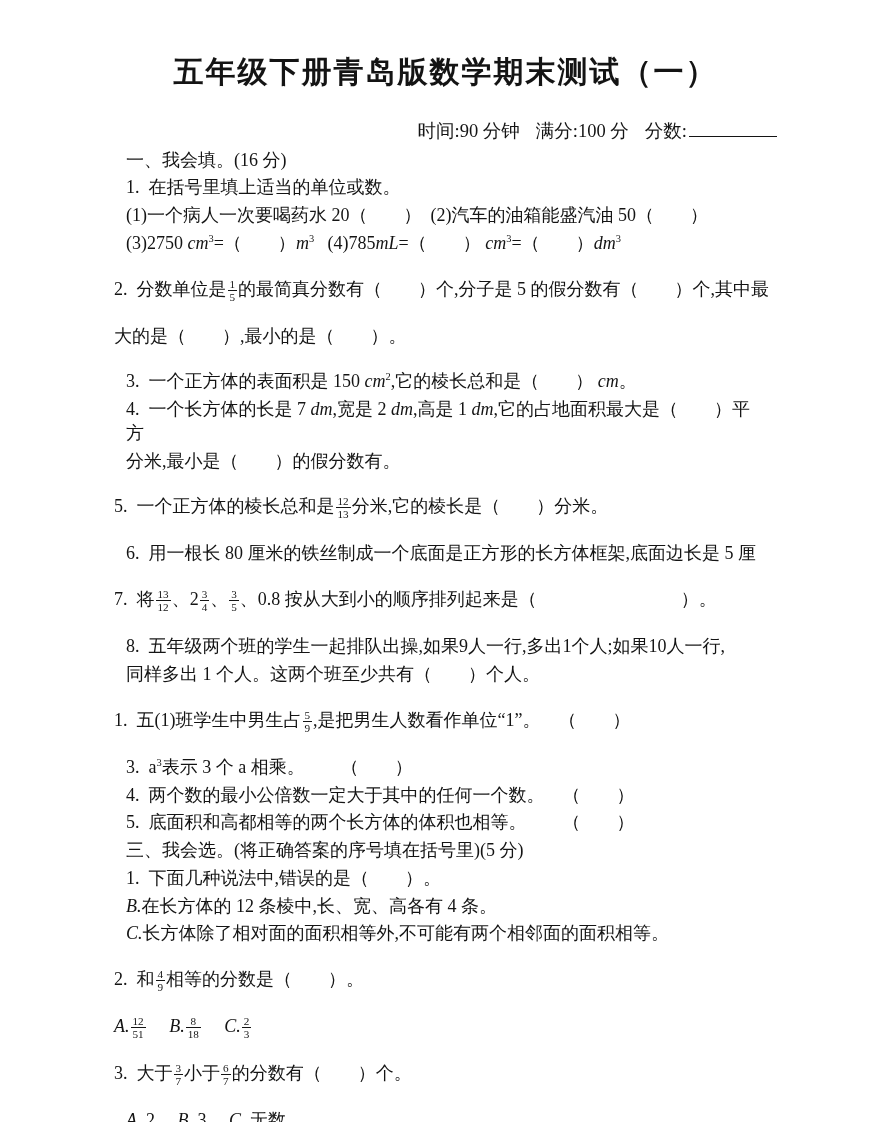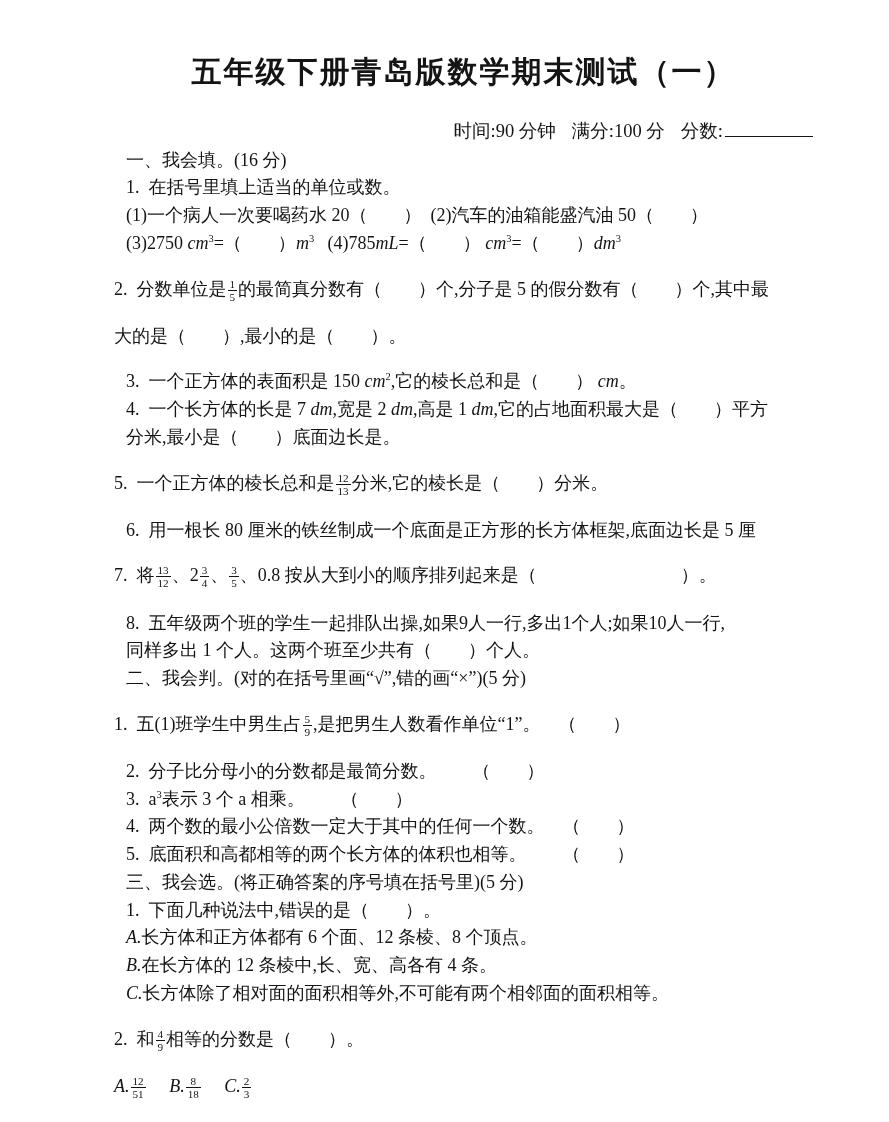--- a/index.html
+++ b/index.html
@@ -1,21 +1,21 @@
 <!DOCTYPE html>
 <html><head>
 <meta charset="utf-8">
 <style>
   html,body{margin:0;padding:0;background:#ffffff;}
   .page{
     position:relative;
     width:889px;height:1122px;
     box-sizing:border-box;
     margin:0 auto;
-    padding:52px 76px 0 114px;
+    padding:52px 112px 0 114px;
     background:#ffffff;
     color:#141414;
     font-family:"Liberation Serif","DejaVu Serif",serif;
     font-size:18px;
     overflow:hidden;
   }
   .title{
     text-align:center;
     font-size:30px;
     font-weight:700;
@@ -68,35 +68,32 @@
   <div class="meta"><span class="part">时间:90 分钟</span><span class="part">满分:100 分</span><span class="part">分数:</span><span class="blank"></span></div>
 
   <div class="line">一、我会填。(16 分)</div>
   <div class="line">1.  在括号里填上适当的单位或数。</div>
   <div class="line">(1)一个病人一次要喝药水 20（　　）  (2)汽车的油箱能盛汽油 50（　　）</div>
   <div class="line">(3)2750 <span class="it">cm</span><sup>3</sup>=（　　）<span class="it">m</span><sup>3</sup>   (4)785<span class="it">mL</span>=（　　） <span class="it">cm</span><sup>3</sup>=（　　）<span class="it">dm</span><sup>3</sup></div>
   <div class="line tall">2.  分数单位是<span class="frac"><span class="fn">1</span><span class="fd">5</span></span>的最简真分数有（　　）个,分子是 5 的假分数有（　　）个,其中最</div>
   <div class="line tall">大的是（　　）,最小的是（　　）。</div>
   <div class="line">3.  一个正方体的表面积是 150 <span class="it">cm</span><sup>2</sup>,它的棱长总和是（　　） <span class="it">cm</span>。</div>
   <div class="line">4.  一个长方体的长是 7 <span class="it">dm</span>,宽是 2 <span class="it">dm</span>,高是 1 <span class="it">dm</span>,它的占地面积最大是（　　）平方</div>
-  <div class="line">分米,最小是（　　）底面边长是。</div>
+  <div class="line">分米,最小是（　　）的假分数有。</div>
   <div class="line tall">5.  一个正方体的棱长总和是<span class="frac"><span class="fn">12</span><span class="fd">13</span></span>分米,它的棱长是（　　）分米。</div>
   <div class="line">6.  用一根长 80 厘米的铁丝制成一个底面是正方形的长方体框架,底面边长是 5 厘</div>
   <div class="line tall">7.  将<span class="frac"><span class="fn">13</span><span class="fd">12</span></span>、2<span class="frac"><span class="fn">3</span><span class="fd">4</span></span>、<span class="frac"><span class="fn">3</span><span class="fd">5</span></span>、0.8 按从大到小的顺序排列起来是（　　　　　　　　）。</div>
   <div class="line">8.  五年级两个班的学生一起排队出操,如果9人一行,多出1个人;如果10人一行,</div>
   <div class="line">同样多出 1 个人。这两个班至少共有（　　）个人。</div>
-  <div class="line">二、我会判。(对的在括号里画“√”,错的画“×”)(5 分)</div>
   <div class="line tall">1.  五(1)班学生中男生占<span class="frac"><span class="fn">5</span><span class="fd">9</span></span>,是把男生人数看作单位“1”。　（　　）</div>
-  <div class="line">2.  分子比分母小的分数都是最简分数。　　（　　）</div>
   <div class="line">3.  a<sup>3</sup>表示 3 个 a 相乘。　　（　　）</div>
   <div class="line">4.  两个数的最小公倍数一定大于其中的任何一个数。　（　　）</div>
   <div class="line">5.  底面积和高都相等的两个长方体的体积也相等。　　（　　）</div>
   <div class="line">三、我会选。(将正确答案的序号填在括号里)(5 分)</div>
   <div class="line">1.  下面几种说法中,错误的是（　　）。</div>
-  <div class="line"><span class="it">A.</span>长方体和正方体都有 6 个面、12 条棱、8 个顶点。</div>
   <div class="line"><span class="it">B.</span>在长方体的 12 条棱中,长、宽、高各有 4 条。</div>
   <div class="line"><span class="it">C.</span>长方体除了相对面的面积相等外,不可能有两个相邻面的面积相等。</div>
   <div class="line tall">2.  和<span class="frac"><span class="fn">4</span><span class="fd">9</span></span>相等的分数是（　　）。</div>
   <div class="line tall"><span class="it">A.</span><span class="frac"><span class="fn">12</span><span class="fd">51</span></span>　 <span class="it">B.</span><span class="frac"><span class="fn">8</span><span class="fd">18</span></span>　 <span class="it">C.</span><span class="frac"><span class="fn">2</span><span class="fd">3</span></span></div>
   <div class="line tall">3.  大于<span class="frac"><span class="fn">3</span><span class="fd">7</span></span>小于<span class="frac"><span class="fn">6</span><span class="fd">7</span></span>的分数有（　　）个。</div>
   <div class="line"><span class="it">A.</span> 2　 <span class="it">B.</span> 3　 <span class="it">C.</span> 无数</div>
 
 </div>
 
 </body></html>

